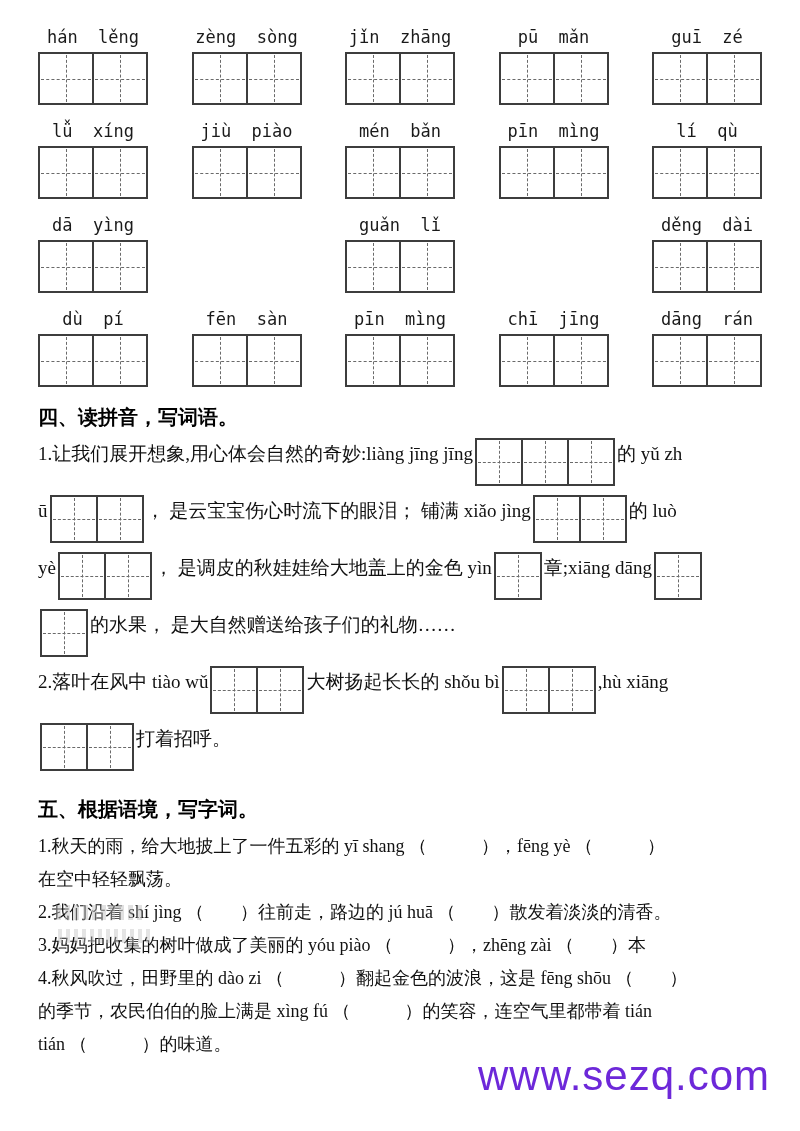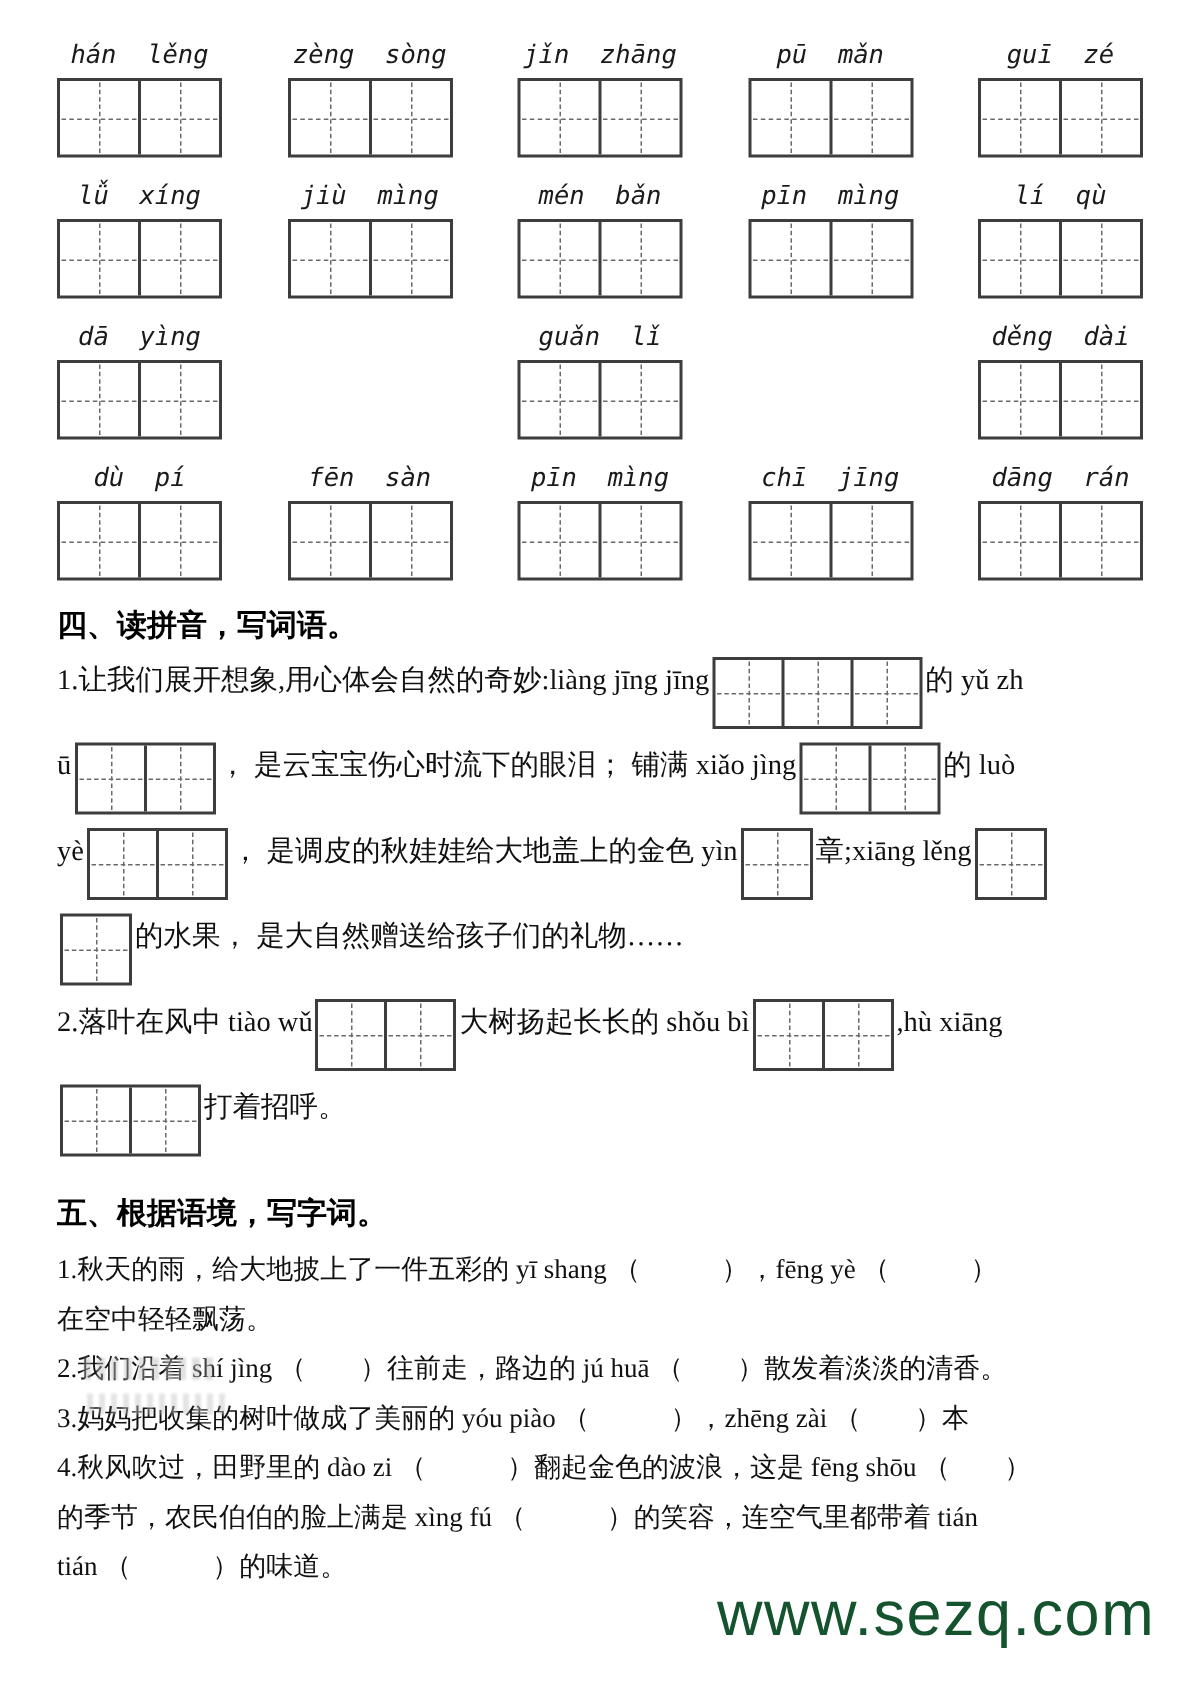--- a/index.html
+++ b/index.html
@@ -2,21 +2,21 @@
 <html><head>
 <meta charset="utf-8">
 <style>
   html,body{margin:0;padding:0;background:#ffffff;}
   body{width:800px;height:1131px;position:relative;overflow:hidden;
        font-family:"Liberation Serif","DejaVu Serif",serif;color:#111;}
   .page{position:absolute;inset:0;padding:26px 38px 0 38px;box-sizing:border-box;}
 
   
   .prow{display:flex;justify-content:space-between;margin-bottom:15px;}
-  .pgroup{display:flex;flex-direction:column;align-items:center;font-style:italic;}
+  .pgroup{display:flex;flex-direction:column;align-items:center;}
   .plabel{font-family:"DejaVu Sans Mono","Liberation Mono",monospace;
           font-size:17px;line-height:22px;white-space:pre;margin-bottom:4px;color:#1a1a1a;}
 
   
   .wgrid{display:inline-flex;border:2px solid #3d3d3d;background:#fff;box-sizing:content-box;}
   .wgrid .cell{width:52px;height:49px;position:relative;border-right:2px solid #3d3d3d;}
   .wgrid .cell:last-child{border-right:none;}
   .wgrid .cell::before{content:"";position:absolute;left:1px;right:1px;top:50%;border-top:1.5px dashed #6a6a6a;}
   .wgrid .cell::after{content:"";position:absolute;top:1px;bottom:1px;left:50%;border-left:1.5px dashed #6a6a6a;}
   .wgrid.inline{margin:0 2px;}
@@ -33,21 +33,21 @@
 
   
   .s5line{font-size:18px;line-height:33px;white-space:pre;}
 
   
   .footer{position:absolute;left:0;right:0;top:1094px;text-align:center;
           font-size:15px;color:#222;letter-spacing:2px;}
 
   
   .watermark{position:absolute;left:478px;top:1052px;font-family:"Liberation Sans","DejaVu Sans",sans-serif;
-             font-size:42px;color:#14532d;letter-spacing:1px;pointer-events:none;}
+             font-size:42px;color:#6d28d9;letter-spacing:1px;pointer-events:none;}
 
   
   .smudge{position:absolute;left:56px;top:903px;width:94px;height:44px;pointer-events:none;opacity:.45;filter:blur(.6px);}
   .smudge::before{content:"";position:absolute;left:0;right:6px;top:2px;height:15px;
      background:repeating-linear-gradient(90deg,#bdbdbd 0 5px,transparent 5px 9px);}
   .smudge::after{content:"";position:absolute;left:2px;right:0;bottom:4px;height:14px;
      background:repeating-linear-gradient(90deg,#c4c4c4 0 4px,transparent 4px 8px);}
 </style>
 </head>
 <body>
@@ -94,21 +94,21 @@
     </div>
     <div class="prow">
       <div class="pgroup">
         <div class="plabel">lǚ  xíng</div>
         <div class="wgrid">
             <span class="cell"></span>
             <span class="cell"></span>
           </div>
       </div>
       <div class="pgroup">
-        <div class="plabel">jiù  mìng</div>
+        <div class="plabel">jiù  piào</div>
         <div class="wgrid">
             <span class="cell"></span>
             <span class="cell"></span>
           </div>
       </div>
       <div class="pgroup">
         <div class="plabel">mén  bǎn</div>
         <div class="wgrid">
             <span class="cell"></span>
             <span class="cell"></span>
@@ -218,21 +218,21 @@
     <div class="pline">
         <span class="seg">yè</span>
         <span class="wgrid inline">
           <span class="cell"></span>
           <span class="cell"></span>
         </span>
         <span class="seg">， 是调皮的秋娃娃给大地盖上的金色 yìn</span>
         <span class="wgrid inline">
           <span class="cell"></span>
         </span>
-        <span class="seg">章;xiāng lěng</span>
+        <span class="seg">章;xiāng dāng</span>
         <span class="wgrid inline">
           <span class="cell"></span>
         </span>
       </div>
     <div class="pline">
         <span class="wgrid inline">
           <span class="cell"></span>
         </span>
         <span class="seg">的水果， 是大自然赠送给孩子们的礼物……</span>
       </div>

